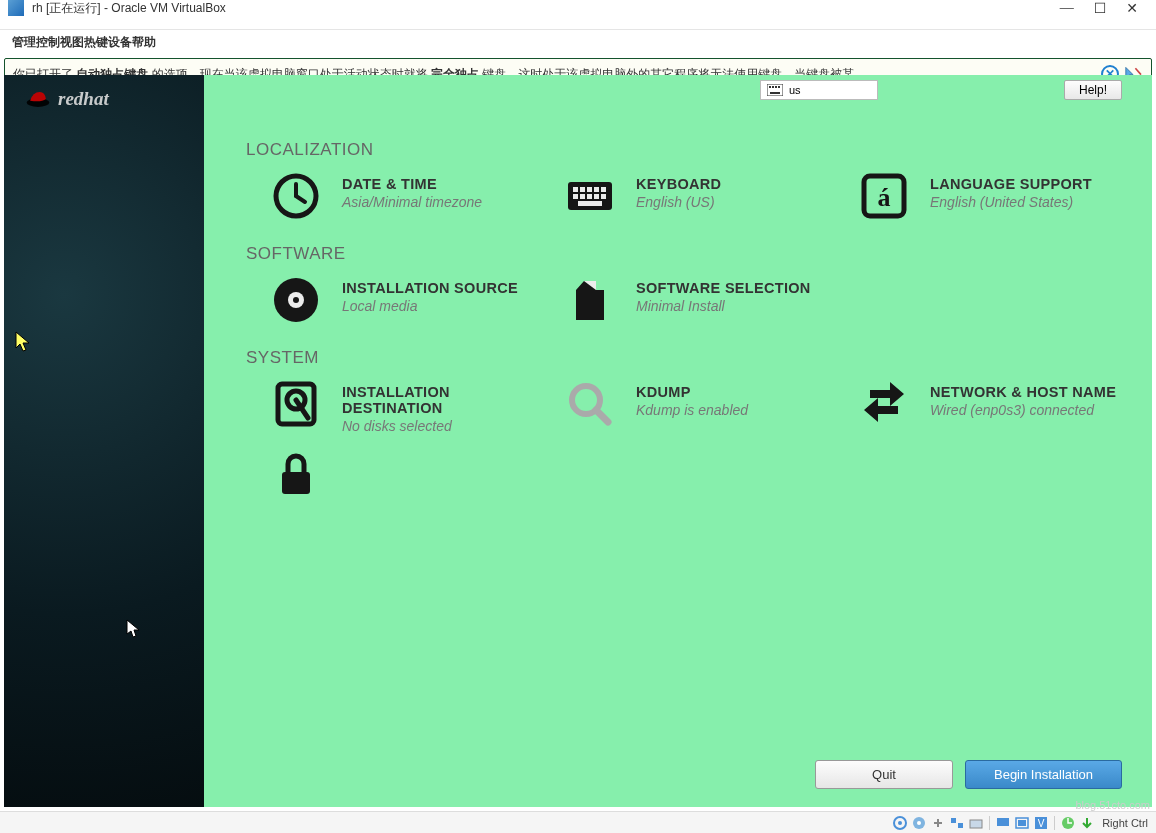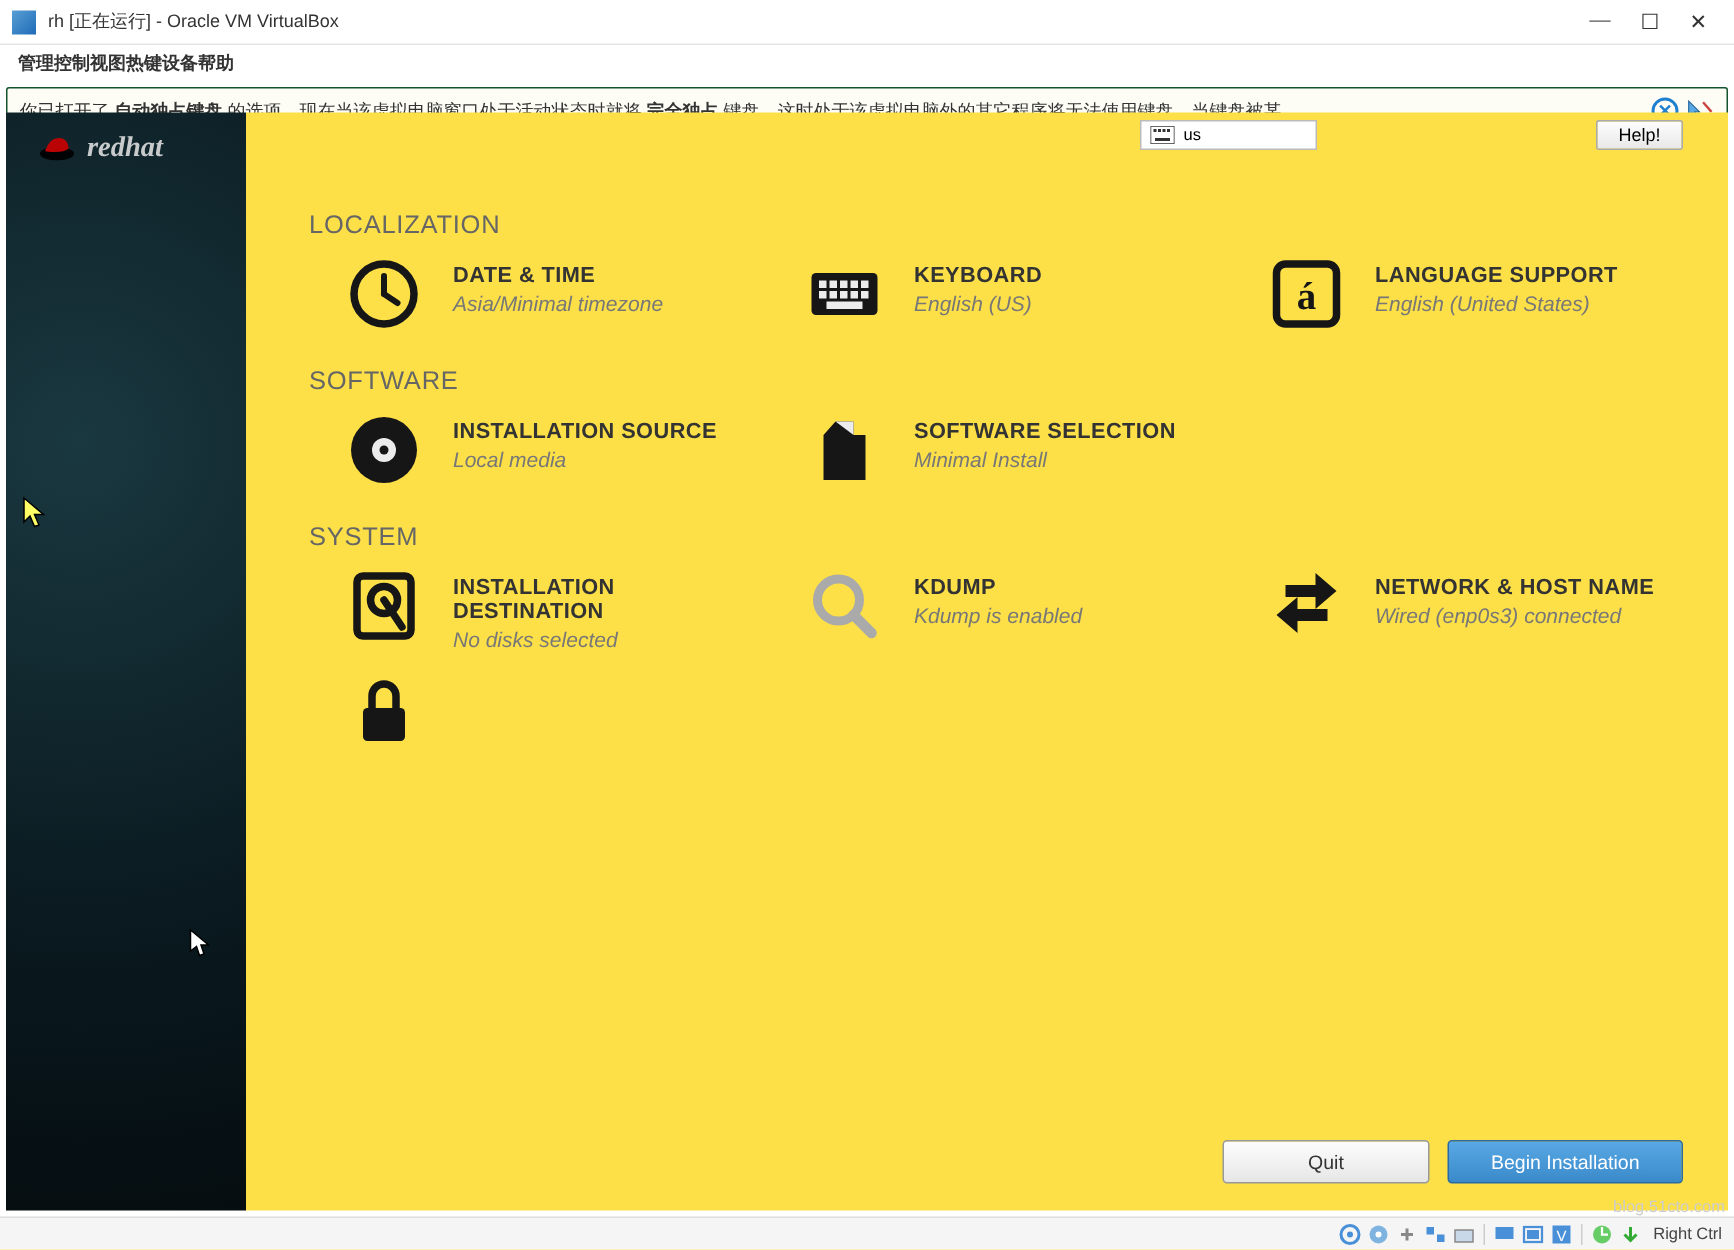--- a/index.html
+++ b/index.html
@@ -1,40 +1,40 @@
 <!DOCTYPE html>
 <html><head>
 <meta charset="utf-8">
 <style>
 * { margin: 0; padding: 0; box-sizing: border-box; }
 body { font-family: "Segoe UI", "Microsoft YaHei", sans-serif; background: #fff; width: 1156px; height: 833px; overflow: hidden; position: relative; }
 
-.titlebar { height: 30px; display: flex; align-items: center; padding: 0 8px; background: #fff; border-bottom: 1px solid #e5e5e5; }
+.titlebar { height: 30px; display: flex; align-items: flex-start; padding: 0 8px; background: #fff; border-bottom: 1px solid #e5e5e5; }
 .titlebar .app-icon { width: 16px; height: 16px; background: linear-gradient(135deg,#5a9fd4,#1e6bb8); margin-right: 8px; }
 .titlebar .title { font-size: 12px; color: #333; flex: 1; }
 .win-controls { display: flex; gap: 20px; margin-right: 10px; }
 .win-controls span { font-size: 14px; color: #333; cursor: pointer; font-family: "Segoe UI Symbol"; }
 
 .menubar { height: 24px; display: flex; align-items: center; padding: 0 12px; font-size: 12px; color: #333; font-weight: bold; }
 .menubar span { cursor: pointer; }
 
 .notice-bar { background: #fdfdf5; border: 1px solid #14532d; margin: 4px; padding: 6px 8px; display: flex; align-items: center; font-size: 12px; color: #333; border-radius: 2px; justify-content: center; }
 .notice-bar .notice-text { flex: 1; white-space: nowrap; overflow: hidden; }
 .notice-bar .notice-bold { font-weight: bold; }
 .notice-bar .notice-icons { display: flex; gap: 4px; }
 .notice-circle { width: 18px; height: 18px; border-radius: 50%; border: 2px solid #2080d0; display: flex; align-items: center; justify-content: center; color: #2080d0; font-weight: bold; font-size: 12px; }
 .notice-arrow { width: 20px; height: 16px; }
 
 .vm-area { position: absolute; left: 4px; right: 4px; top: 75px; bottom: 26px; display: flex; }
-.sidebar-panel { width: 160px; background: radial-gradient(circle at 30% 30%, #1a3840 0%, #0a1a20 60%, #050d10 100%); position: relative; }
+.sidebar-panel { width: 200px; background: radial-gradient(circle at 30% 30%, #1a3840 0%, #0a1a20 60%, #050d10 100%); position: relative; }
 .rh-logo { position: absolute; top: 10px; left: 20px; display: flex; align-items: center; gap: 6px; opacity: 0.9; }
 .rh-hat { width: 28px; height: 28px; }
 .rh-text { color: #ddd; font-family: Georgia, serif; font-style: italic; font-size: 19px; font-weight: bold; }
 
-.main-panel { flex: 1; background: #fde047; position: relative; padding: 10px 30px 0 42px; }
+.main-panel { flex: 1; background: #86efac; position: relative; padding: 10px 30px 0 42px; }
 .top-widgets { position: absolute; top: 5px; right: 30px; display: flex; gap: 170px; align-items: flex-start; }
 .kb-indicator { background: #fff; border: 1px solid #bbb; padding: 3px 10px 3px 6px; font-size: 11px; display: flex; align-items: center; gap: 6px; width:118px; }
 .help-btn { border: 1px solid #aaa; background: linear-gradient(#fdfdfd,#e8e8e8); padding: 2px 14px; font-size: 12px; border-radius: 2px; cursor: pointer; margin-left: 16px; }
 
 .installer { margin-top: 55px; }
 .section-header { font-size: 17px; color: #666; letter-spacing: 0.5px; margin-top: 22px; margin-bottom: 10px; font-weight: 400; }
 .items-grid { display: grid; grid-template-columns: 1fr 1fr 1fr; gap: 14px 30px; margin-left: 24px; margin-bottom: 8px; }
 .item { display: flex; align-items: flex-start; gap: 20px; cursor: pointer; }
 .item-icon { width: 52px; height: 52px; flex-shrink: 0; display: flex; align-items: center; justify-content: center; }
 .item-icon svg { width: 48px; height: 48px; }

